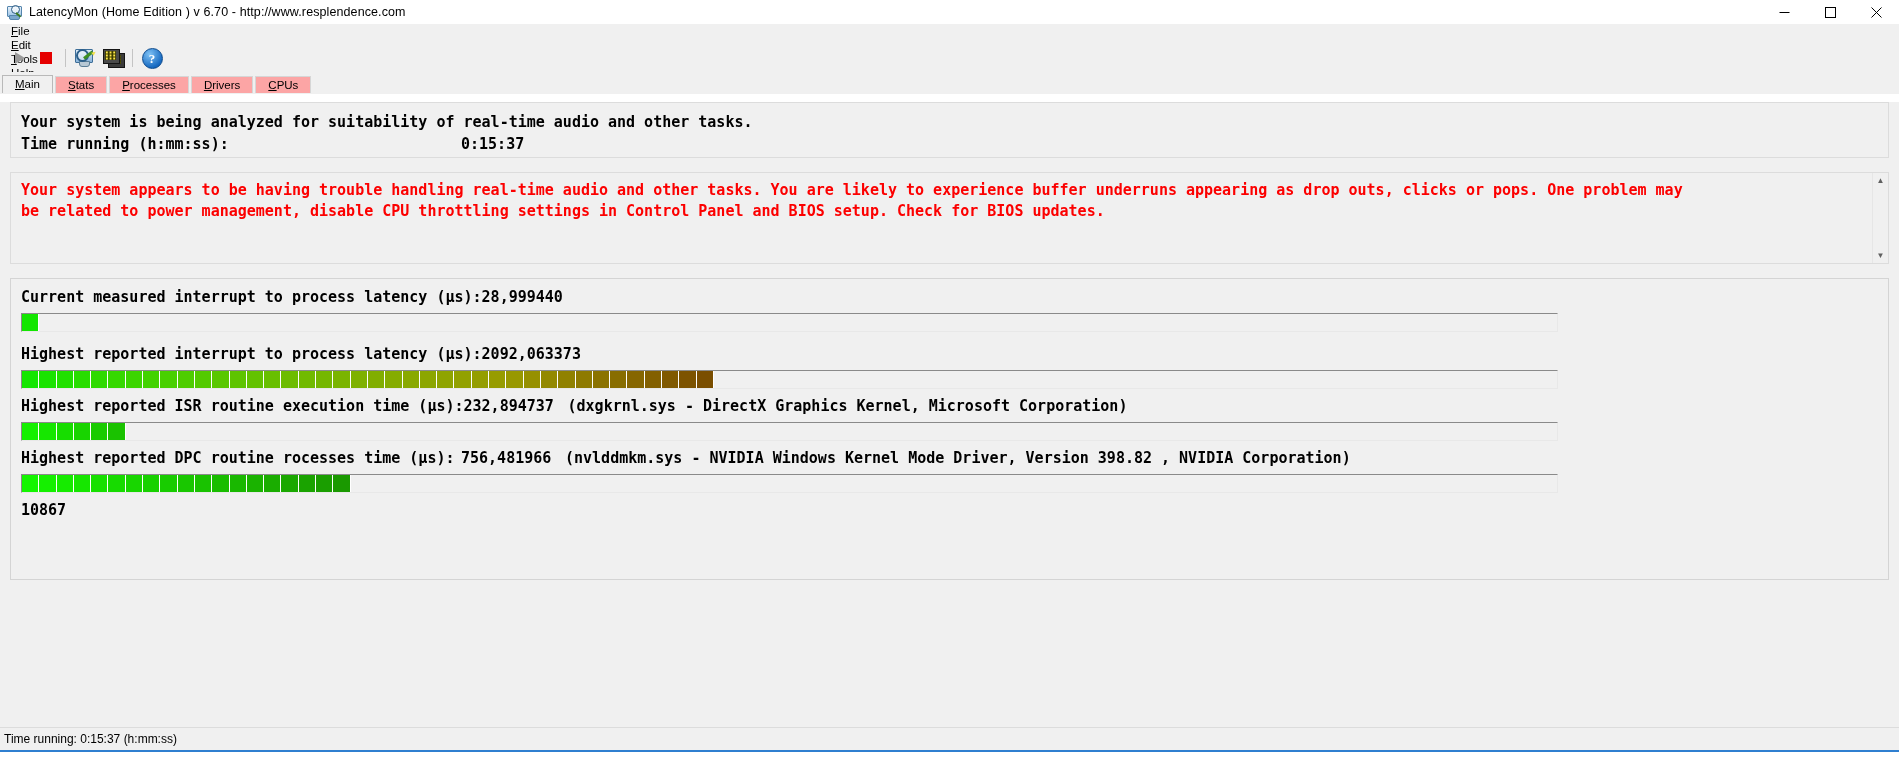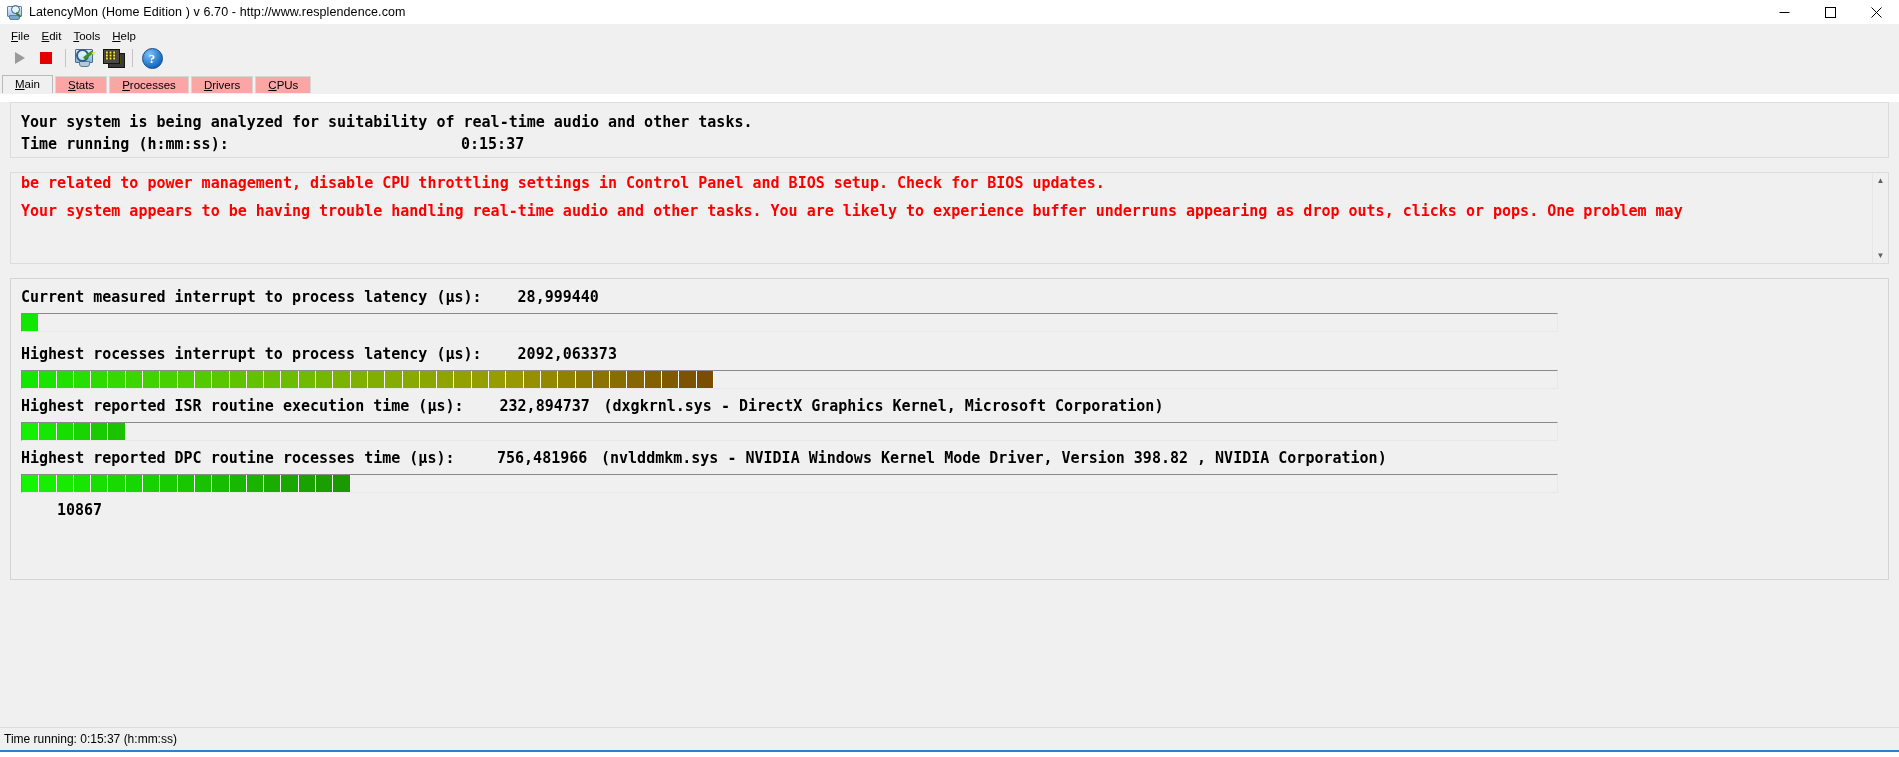--- a/index.html
+++ b/index.html
@@ -73,23 +73,24 @@
     font-size: 11px;
     color: #000;
   }
   .win-btn svg { display: block; }
 
   
   .menubar {
     height: 19px;
     background: #f0f0f0;
     display: flex;
-    align-items: flex-end;
+    align-items: flex-start;
     padding-left: 6px;
     border-bottom: 1px solid #f0f0f0;
+    flex-direction: column;
   }
   .menu-item {
     font-size: 11.5px;
     color: #000;
     padding: 1px 7px 1px 5px;
     white-space: nowrap;
   }
   .menu-item u { text-decoration: underline; }
 
   
@@ -313,21 +314,21 @@
     box-sizing: border-box;
     padding: 8px 0 0 0;
     position: relative;
   }
   .metric-row {
     display: flex;
     padding-left: 10px;
     line-height: 21px;
   }
   .metric-label { flex: 0 0 440px; }
-  .metric-value { flex: 0 0 104px; margin-left: 36px; }
+  .metric-value { flex: 0 0 104px; }
   .metric-note { }
 
   .bar-wrap {
     margin: 5px 0 0 10px;
     height: 19px;
     width: 1537px;
     background: #f0f0f0;
     border-top: 1px solid #8a8a8a;
     border-left: 1px solid #8a8a8a;
     border-right: 1px solid #e8e8e8;
@@ -445,42 +446,42 @@
     <div class="row-line">
       <span class="mono">Your system is being analyzed for suitability of real-time audio and other tasks.</span>
     </div>
     <div class="row-line">
       <span class="mono row-label">Time running (h:mm:ss):</span>
       <span class="mono row-value">0:15:37</span>
     </div>
   </div>
 
   <div class="panel-warn">
+    <div class="mono warn-text">Your system appears to be having trouble handling real-time audio and other tasks. You are likely to experience buffer underruns appearing as drop outs, clicks or pops. One problem may</div>
     <div class="mono warn-text" style="padding-top:0">be related to power management, disable CPU throttling settings in Control Panel and BIOS setup. Check for BIOS updates.</div>
-    <div class="mono warn-text">Your system appears to be having trouble handling real-time audio and other tasks. You are likely to experience buffer underruns appearing as drop outs, clicks or pops. One problem may</div>
     <div class="scrollbar-v">
       <div class="sb-arrow">▲</div>
       <div class="sb-arrow">▼</div>
     </div>
   </div>
 
   <div class="panel-metrics">
 
     <div class="metric-row">
       <span class="mono metric-label">Current measured interrupt to process latency (µs):</span>
       <span class="mono metric-value">28,999440</span>
       <span class="mono metric-note"></span>
     </div>
     <div class="bar-wrap">
         <div class="bar-seg" style="width: 17px; background: rgb(19, 230, 0);"></div>
       </div>
     <div class="spacer-10"></div>
 
     <div class="metric-row">
-      <span class="mono metric-label">Highest rocesses interrupt to process latency (µs):</span>
+      <span class="mono metric-label">Highest reported interrupt to process latency (µs):</span>
       <span class="mono metric-value">2092,063373</span>
       <span class="mono metric-note"></span>
     </div>
     <div class="bar-wrap">
         <div class="bar-seg" style="width: 17.3px; background: rgb(19, 230, 0);"></div>
         <div class="bar-seg" style="width: 17.3px; background: rgb(26, 227, 0);"></div>
         <div class="bar-seg" style="width: 17.3px; background: rgb(33, 224, 0);"></div>
         <div class="bar-seg" style="width: 17.3px; background: rgb(40, 221, 0);"></div>
         <div class="bar-seg" style="width: 17.3px; background: rgb(47, 218, 0);"></div>
         <div class="bar-seg" style="width: 17.3px; background: rgb(54, 216, 0);"></div>

